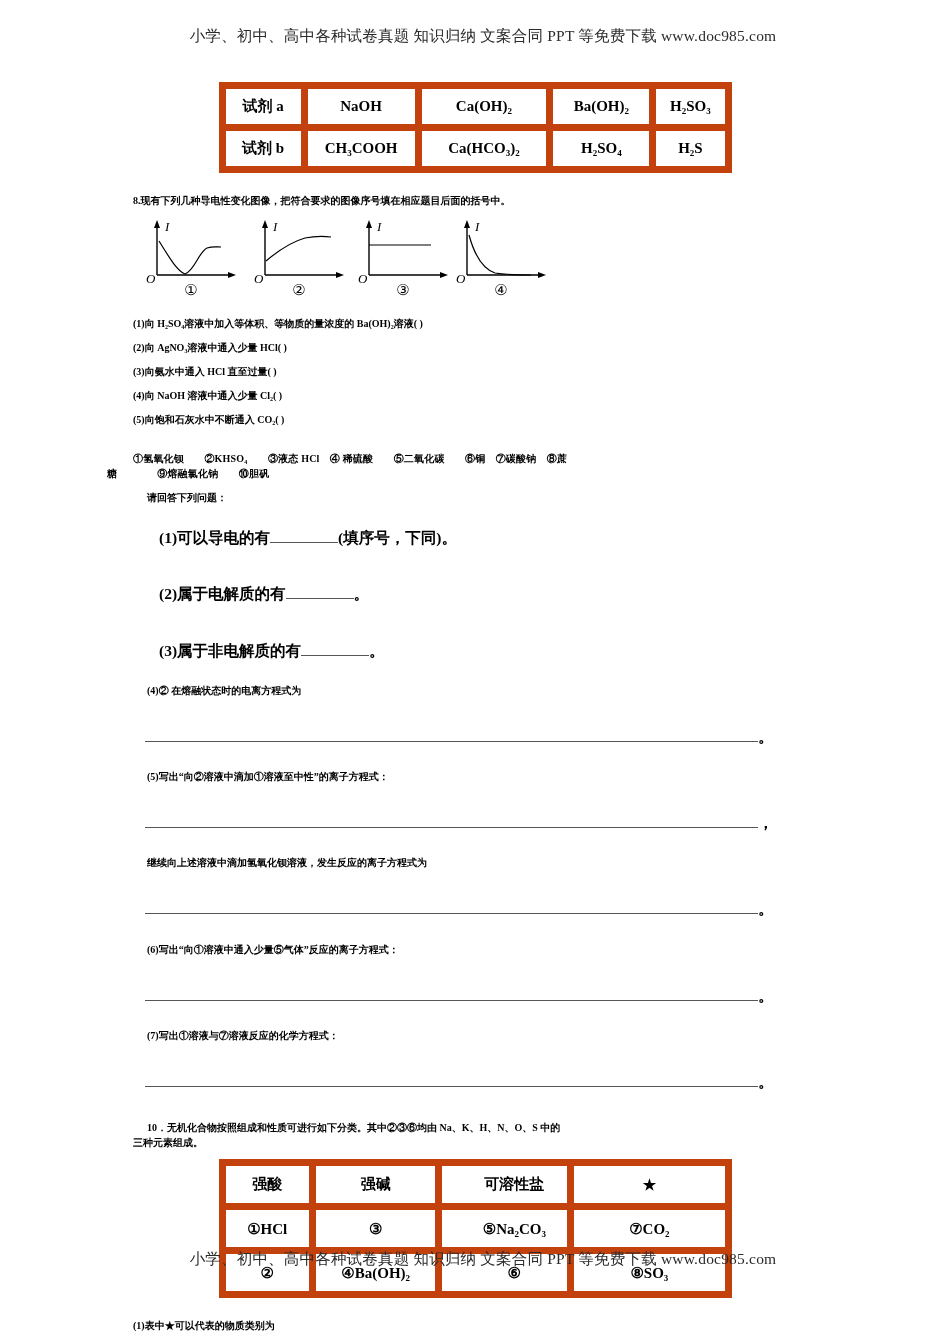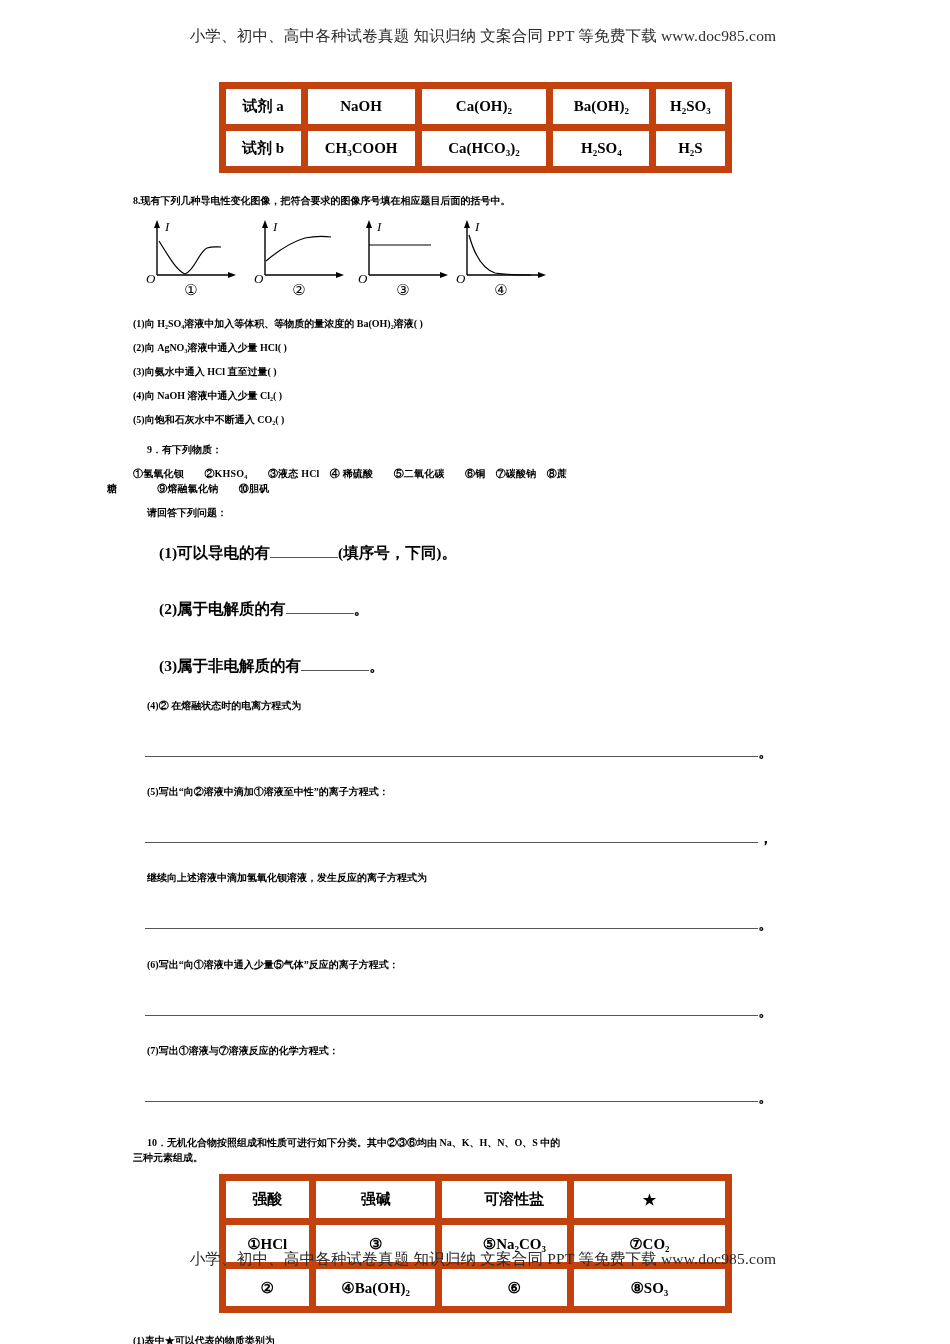--- a/index.html
+++ b/index.html
@@ -230,21 +230,20 @@
     <p class="q">(2)向 AgNO₃溶液中通入少量 HCl(    )</p>
     <div class="gap-sm"></div>
     <p class="q">(3)向氨水中通入 HCl 直至过量(    )</p>
     <div class="gap-sm"></div>
     <p class="q">(4)向 NaOH 溶液中通入少量 Cl₂(    )</p>
     <div class="gap-sm"></div>
     <p class="q">(5)向饱和石灰水中不断通入 CO₂(    )</p>
 
     <div class="gap-md"></div>
 
-    <p class="q indent-num">9．有下列物质：</p>
     <div class="gap-sm"></div>
     <p class="q plist">①氢氧化钡　　②KHSO₄　　③液态 HCl　④ 稀硫酸　　⑤二氧化碳　　⑥铜　⑦碳酸钠　⑧蔗</p>
 
     <p class="q plist" style="margin-left:-26px;">
       <span>糖</span><span style="display:inline-block;width:40px;"></span><span>⑨熔融氯化钠　　⑩胆矾</span>
     </p>
 
     <div class="gap-sm"></div>
     <p class="q indent-num">请回答下列问题：</p>
     <div class="gap-sm"></div>

